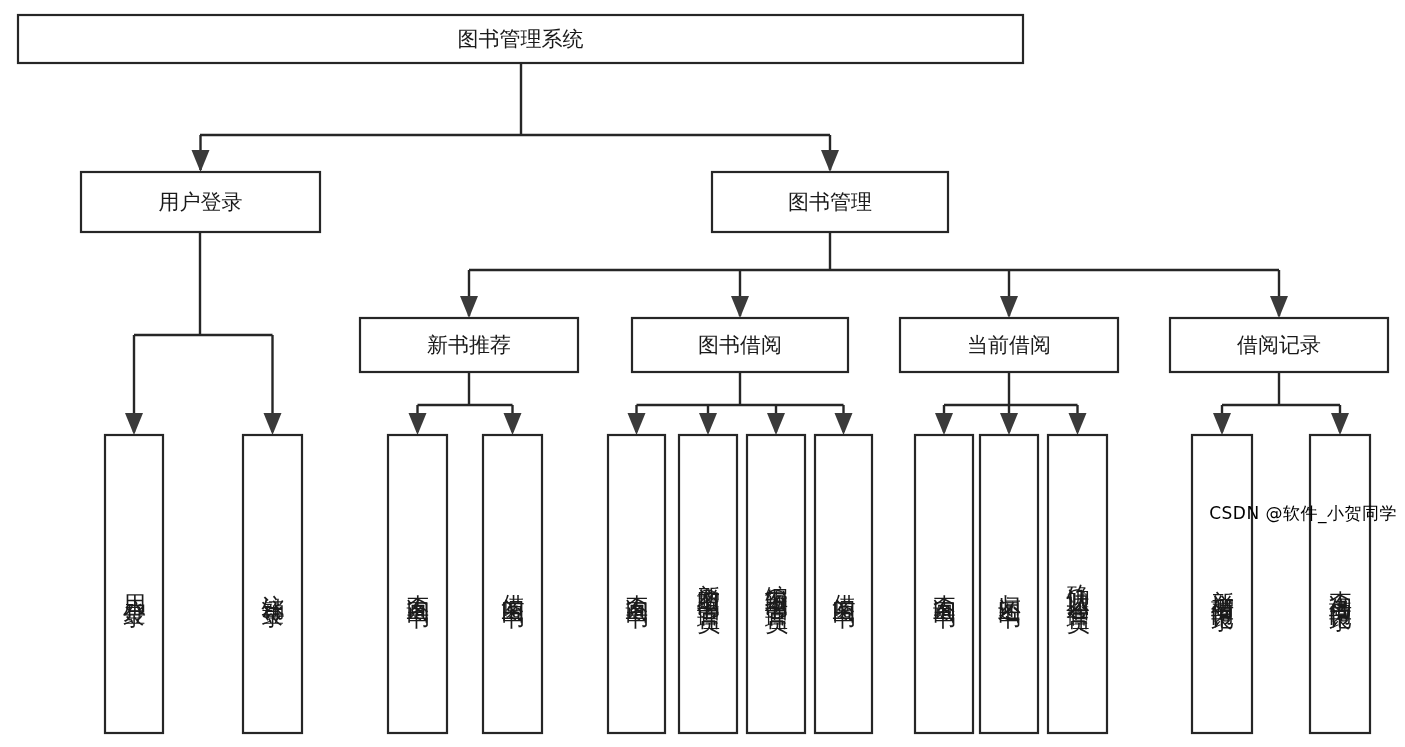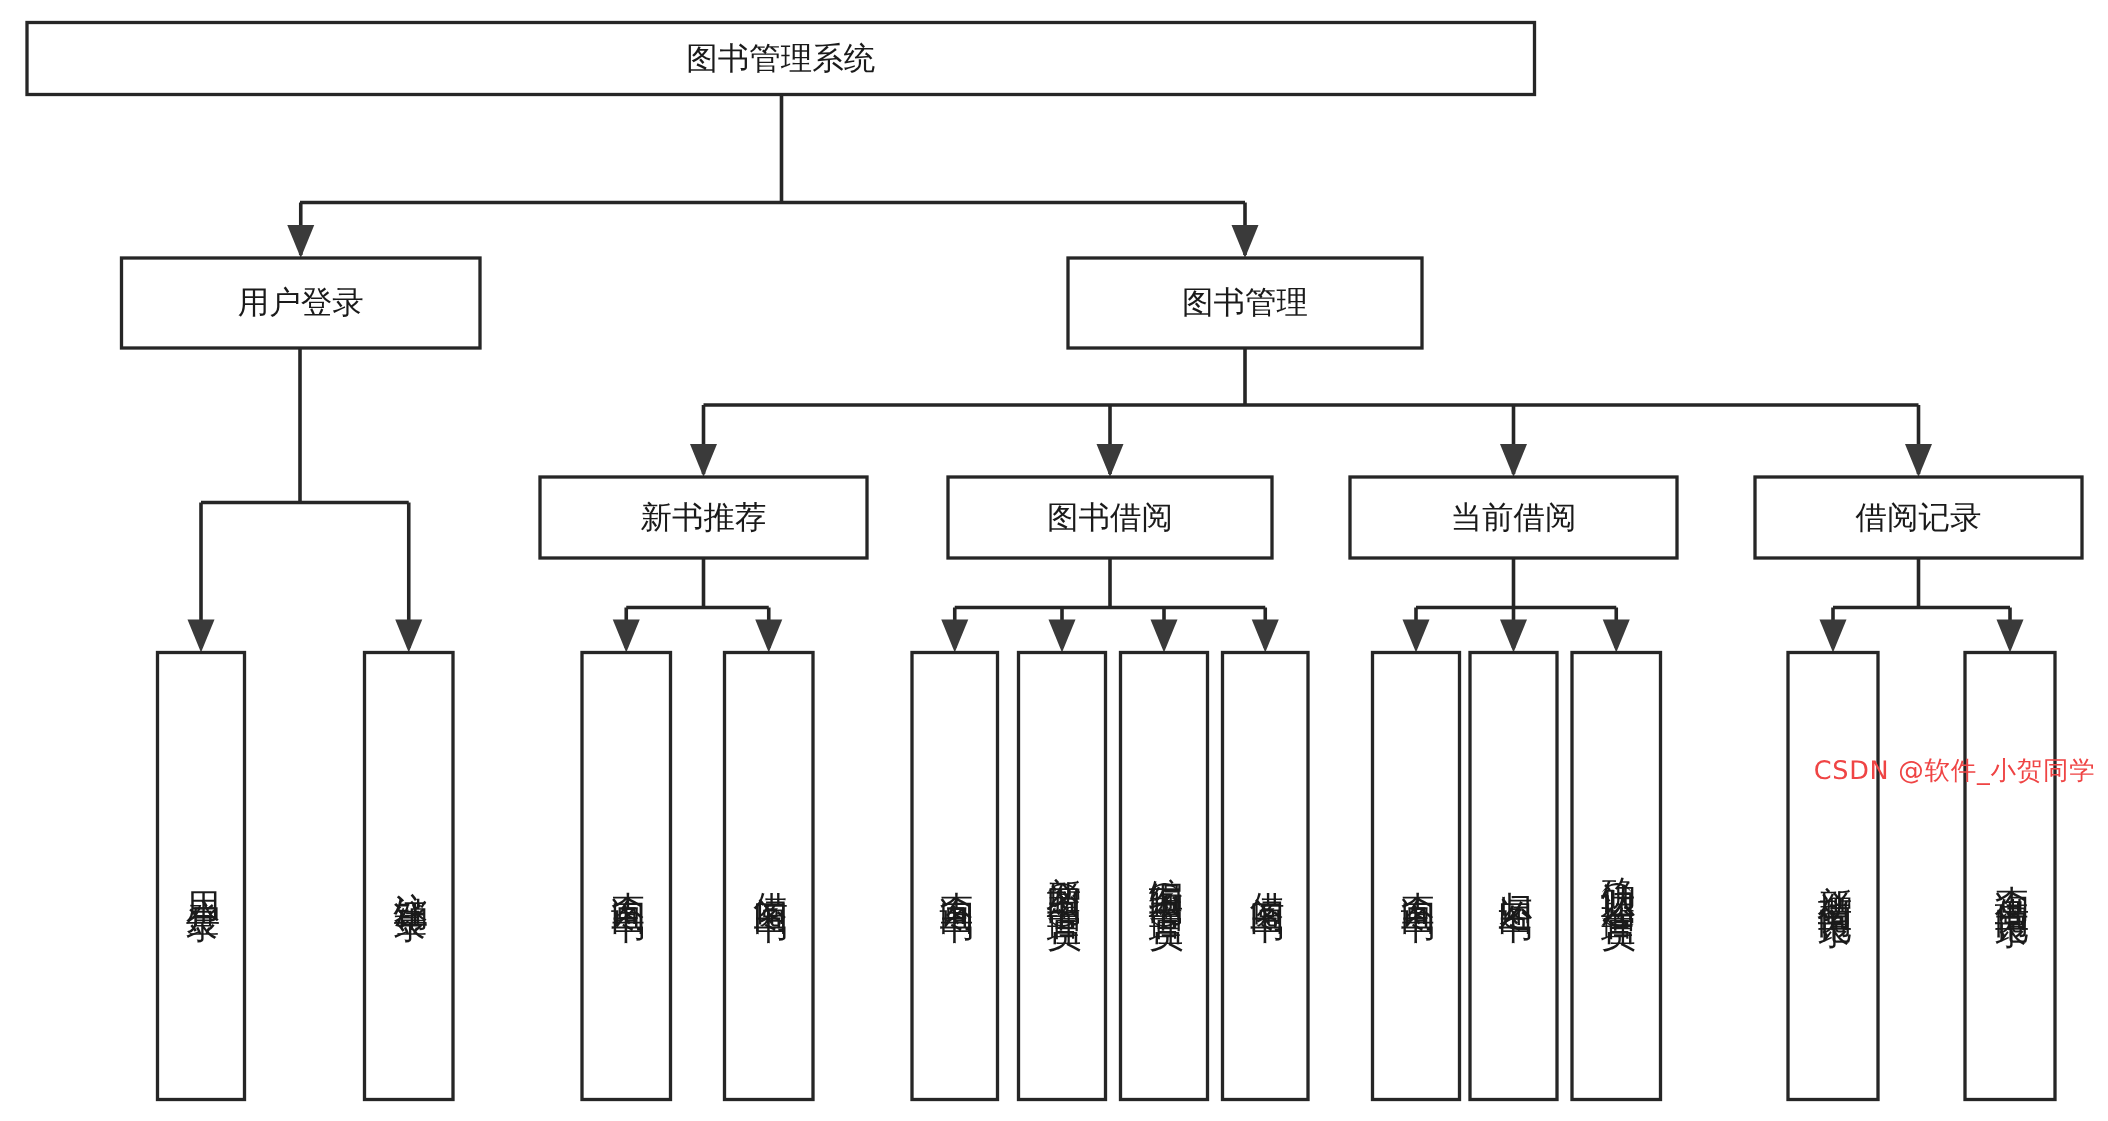--- a/index.html
+++ b/index.html
@@ -66,21 +66,21 @@
     color: #1a1a1a;
     white-space: nowrap;
     text-align: center;
   }
   #watermark {
     position: absolute;
     right: 8px;
     bottom: 6px;
     font-family: "DejaVu Sans", "Liberation Sans", sans-serif;
     font-size: 17px;
-    color: #ef4444;
+    color: #000000;
     letter-spacing: 0.5px;
     white-space: nowrap;
     pointer-events: none;
   }
 </style>
 </head>
 <body>
 
 <div id="diagram-root">
 

